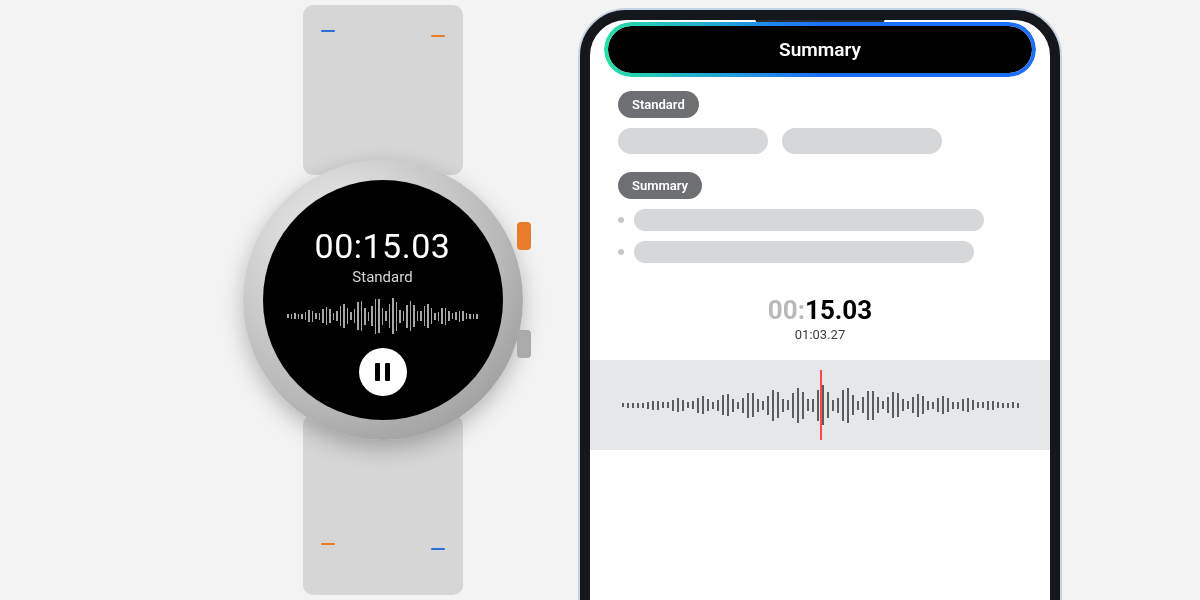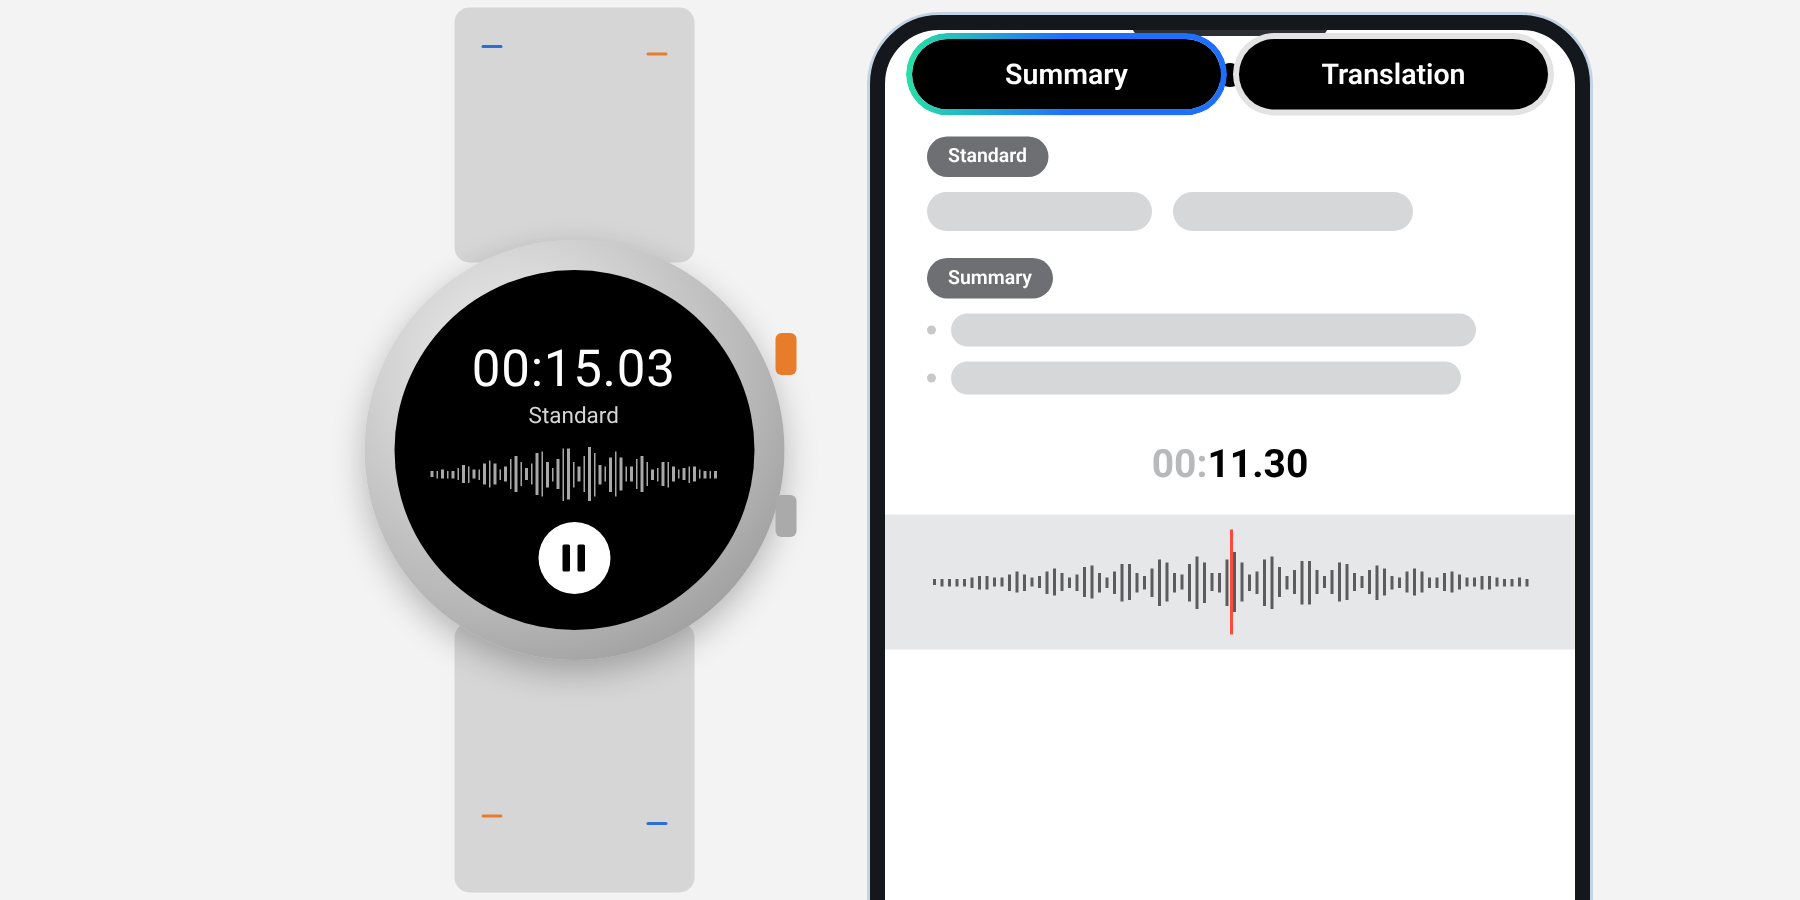--- a/index.html
+++ b/index.html
@@ -323,21 +323,20 @@
 </div>
 
 <div class="phone">
 
   <div class="speaker"></div>
   <div class="notch"></div>
 
 
   <div class="tabs">
     <div class="tab active">Summary</div>
-    <div class="tab inactive">Translation</div>
   </div>
 
   <div class="section">
     <span class="chip">Standard</span>
     <div class="ph-row">
       <div class="ph k1"></div>
       <div class="ph k2"></div>
     </div>
   </div>
 
@@ -348,22 +347,23 @@
       <div class="ph s1"></div>
     </div>
     <div class="sum-line">
       <span class="dot"></span>
       <div class="ph s2"></div>
     </div>
   </div>
 
   <div class="timeline">
     <div class="tl-main">
-      <span class="dim">00:</span><span>11.30</span>
+      <span class="dim">00:</span><span>15.03</span>
     </div>
+    <div class="tl-sub">01:03.27</div>
   </div>
 
   <div class="p-wave-wrap">
     <div class="p-wave" id="p-wave">
         <span style="height: 4px;"></span>
         <span style="height: 5px;"></span>
         <span style="height: 5px;"></span>
         <span style="height: 5px;"></span>
         <span style="height: 5px;"></span>
         <span style="height: 7px;"></span>

